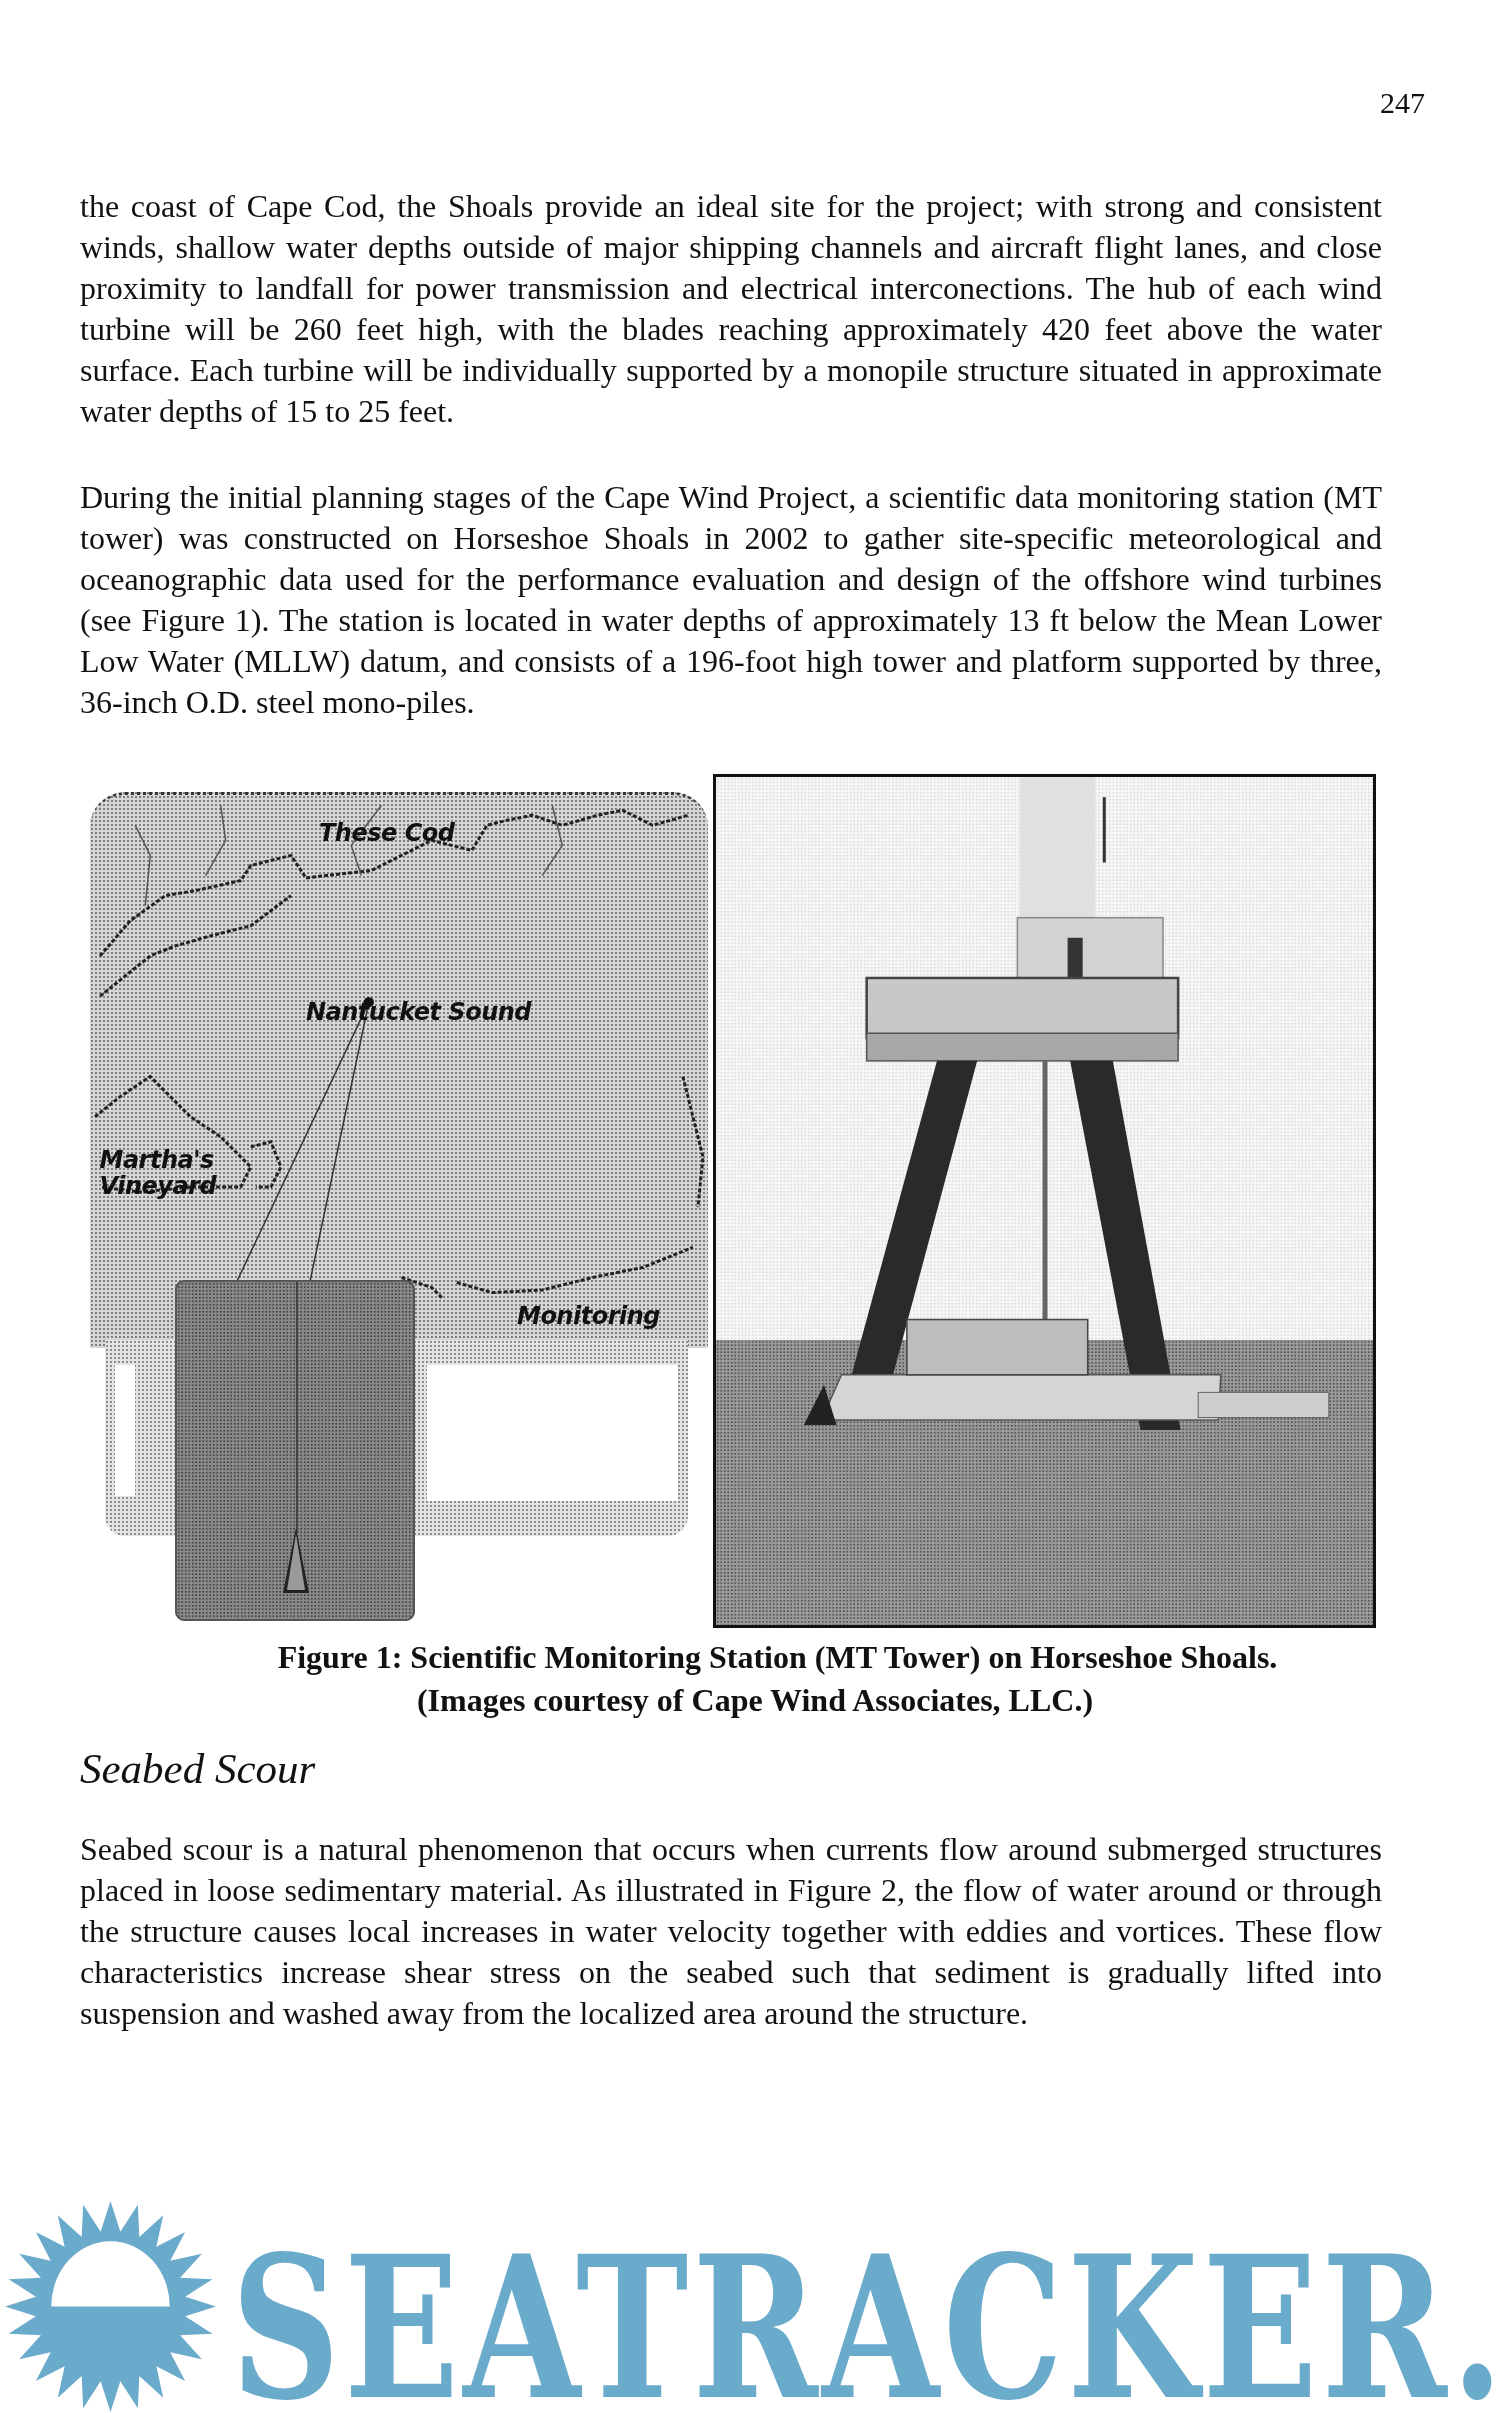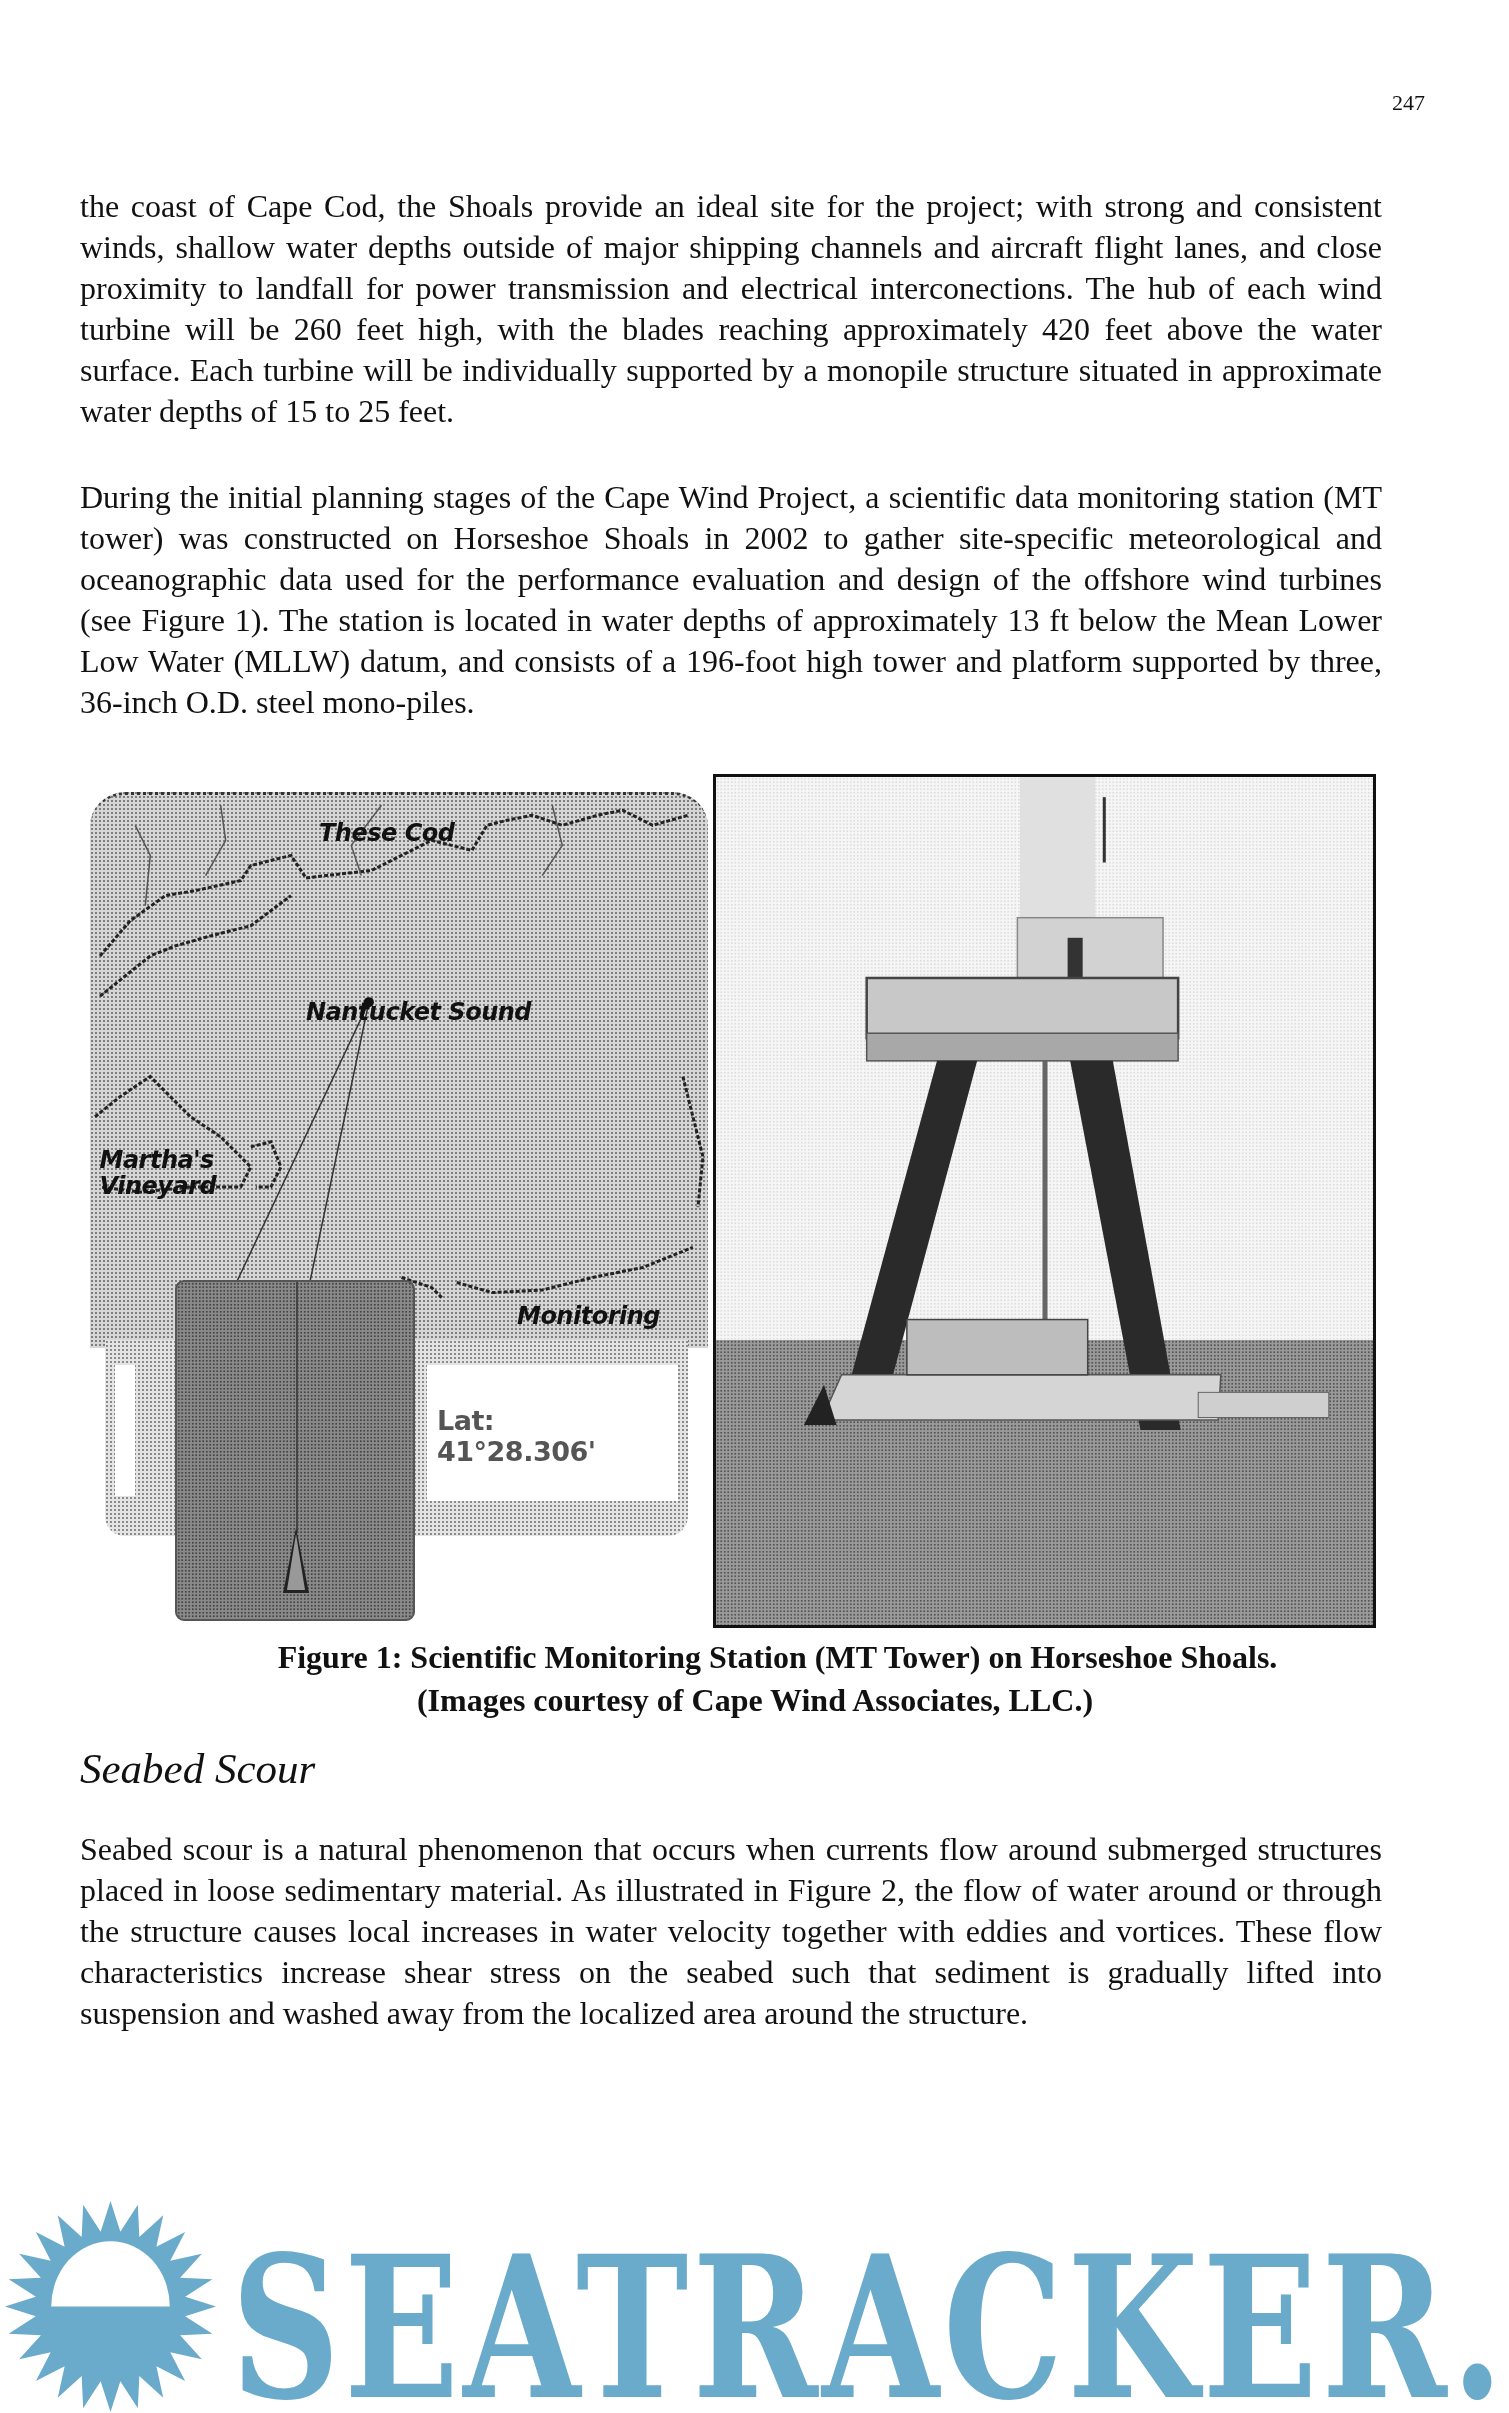--- a/index.html
+++ b/index.html
@@ -1,21 +1,21 @@
 <!DOCTYPE html>
 <html style="font-size:8px"><head>
 <meta charset="utf-8">
 <style>
   html, body { margin:0; padding:0; background:#ffffff; }
   body { width:1510px; height:2413px; position:relative; overflow:hidden;
          font-family:"Liberation Serif","DejaVu Serif",serif; color:#111; }
 
   .running-head { position:absolute; top:83px; left:0; width:1510px; height:40px; }
   .running-title { position:absolute; left:408px; top:0; font-size:29px; letter-spacing:0.5px; line-height:40px; }
-  .page-number { position:absolute; left:1380px; top:0; font-size:22px; line-height:40px;margin-left:12px; }
+  .page-number { position:absolute; left:1380px; top:0; font-size:30px; line-height:40px; }
 
   .para { position:absolute; left:80px; width:1302px; font-size:32px; line-height:41px;
           text-align:justify; margin:0; }
   .para1 { top:186px; }
   .para2 { top:477px; }
 
   
   .figure { position:absolute; left:85px; top:774px; width:1297px; height:870px; }
   .map-panel { position:absolute; left:5px; top:17.6px; width:618px; height:824px; }
   .map-body { position:absolute; left:0; top:0; width:618px; height:553px; border-radius:35px 35px 0 0;
@@ -104,23 +104,20 @@
       <div class="map-label lbl-sound">Nantucket Sound</div>
       <div class="map-label lbl-vineyard">
         <div>Martha's</div>
         <div>Vineyard</div>
       </div>
       <div class="map-label lbl-nantucket">Monitoring</div>
     </div>
     <div class="map-lower">
       <div class="map-lower-white"></div>
       <div class="coords-box">
-        <div class="coord-row coord-lat">
-          <span class="coord-label">Lat:</span><span>41°28.306'</span>
-        </div>
       </div>
     </div>
     <div class="inset-dark">
       <div class="inset-line"></div>
       <div class="inset-tower"></div>
     </div>
   </div>
 
   <div class="photo-panel">
     <div class="photo-sky"></div>

